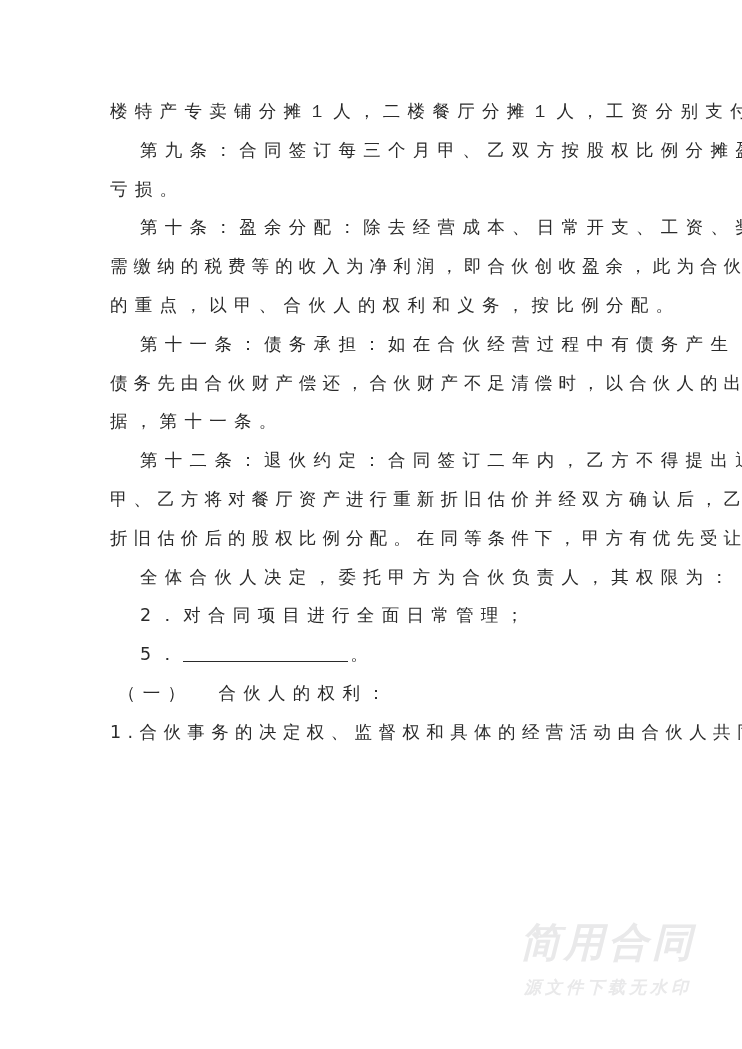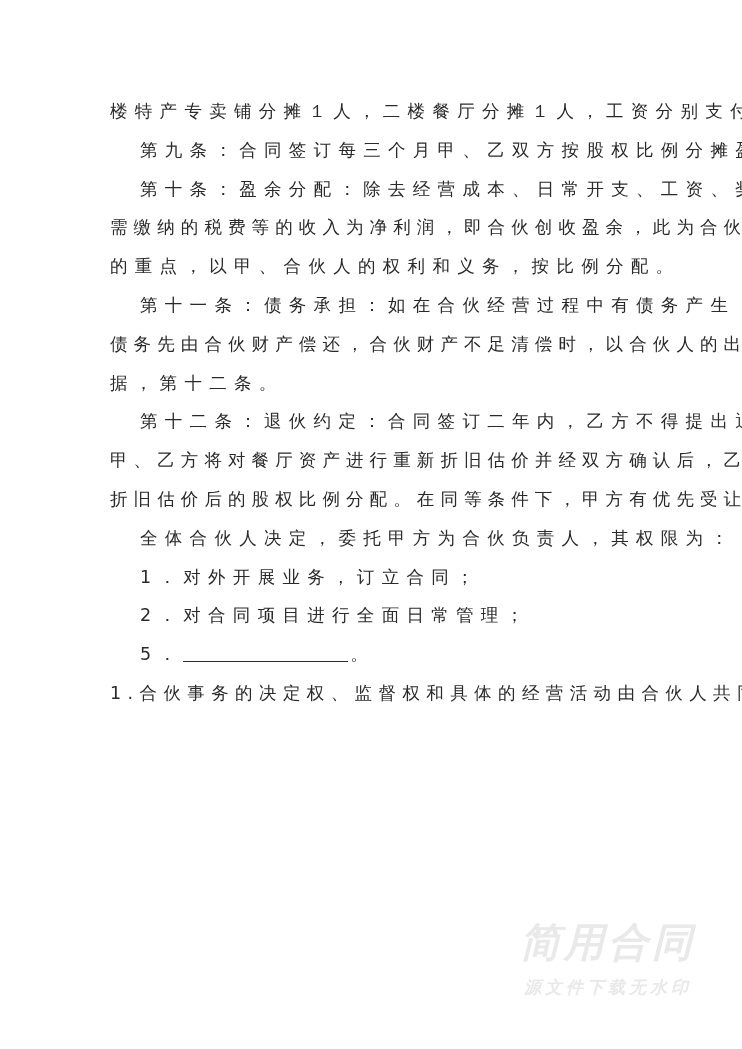--- a/index.html
+++ b/index.html
@@ -65,34 +65,37 @@
       line-height: 26px;
       margin-top: 10px;
     }
   </style>
 </head>
 <body>
 
 <div class="page">
   <div class="line">楼特产专卖铺分摊１人，二楼餐厅分摊１人，工资分别支付。</div>
   <div class="line indent">第九条：合同签订每三个月甲、乙双方按股权比例分摊盈利或</div>
+  <div class="line">亏损。</div>
   <div class="line indent">第十条：盈余分配：除去经营成本、日常开支、工资、奖金、</div>
   <div class="line" style="letter-spacing:6.1px">需缴纳的税费等的收入为净利润，即合伙创收盈余，此为合伙分配</div>
   <div class="line">的重点，以甲、合伙人的权利和义务，按比例分配。</div>
   <div class="line indent">第十一条：债务承担：如在合伙经营过程中有债务产生，合伙</div>
   <div class="line" style="letter-spacing:6.1px">债务先由合伙财产偿还，合伙财产不足清偿时，以合伙人的出资为</div>
-  <div class="line">据，第十二条。</div>
+  <div class="line">据，第十一条。</div>
   <div class="line indent">第十二条：退伙约定：合同签订二年内，乙方不得提出退伙，</div>
   <div class="line" style="letter-spacing:6.1px">甲、乙方将对餐厅资产进行重新折旧估价并经双方确认后，乙方按</div>
   <div class="line" style="letter-spacing:6.1px">折旧估价后的股权比例分配。在同等条件下，甲方有优先受让权。</div>
   <div class="line indent">全体合伙人决定，委托甲方为合伙负责人，其权限为：</div>
-  <div class="line indent">1．对外开展业务，订立合同；</div>
   <div class="line indent">2．对合同项目进行全面日常管理；</div>
   <div class="line indent">
     <span>5．</span><span class="blank"></span><span>。</span>
+  </div>
+  <div class="line" style="padding-left:8px">
+    <span>（一）</span><span class="gap"></span><span>合伙人的权利：</span>
   </div>
   <div class="line" style="letter-spacing:6.4px">1.合伙事务的决定权、监督权和具体的经营活动由合伙人共同</div>
 </div>
 
 <div class="watermark">
   <div class="wm-main">简用合同</div>
   <div class="wm-sub">源文件下载无水印</div>
 </div>
 
 </body></html>

